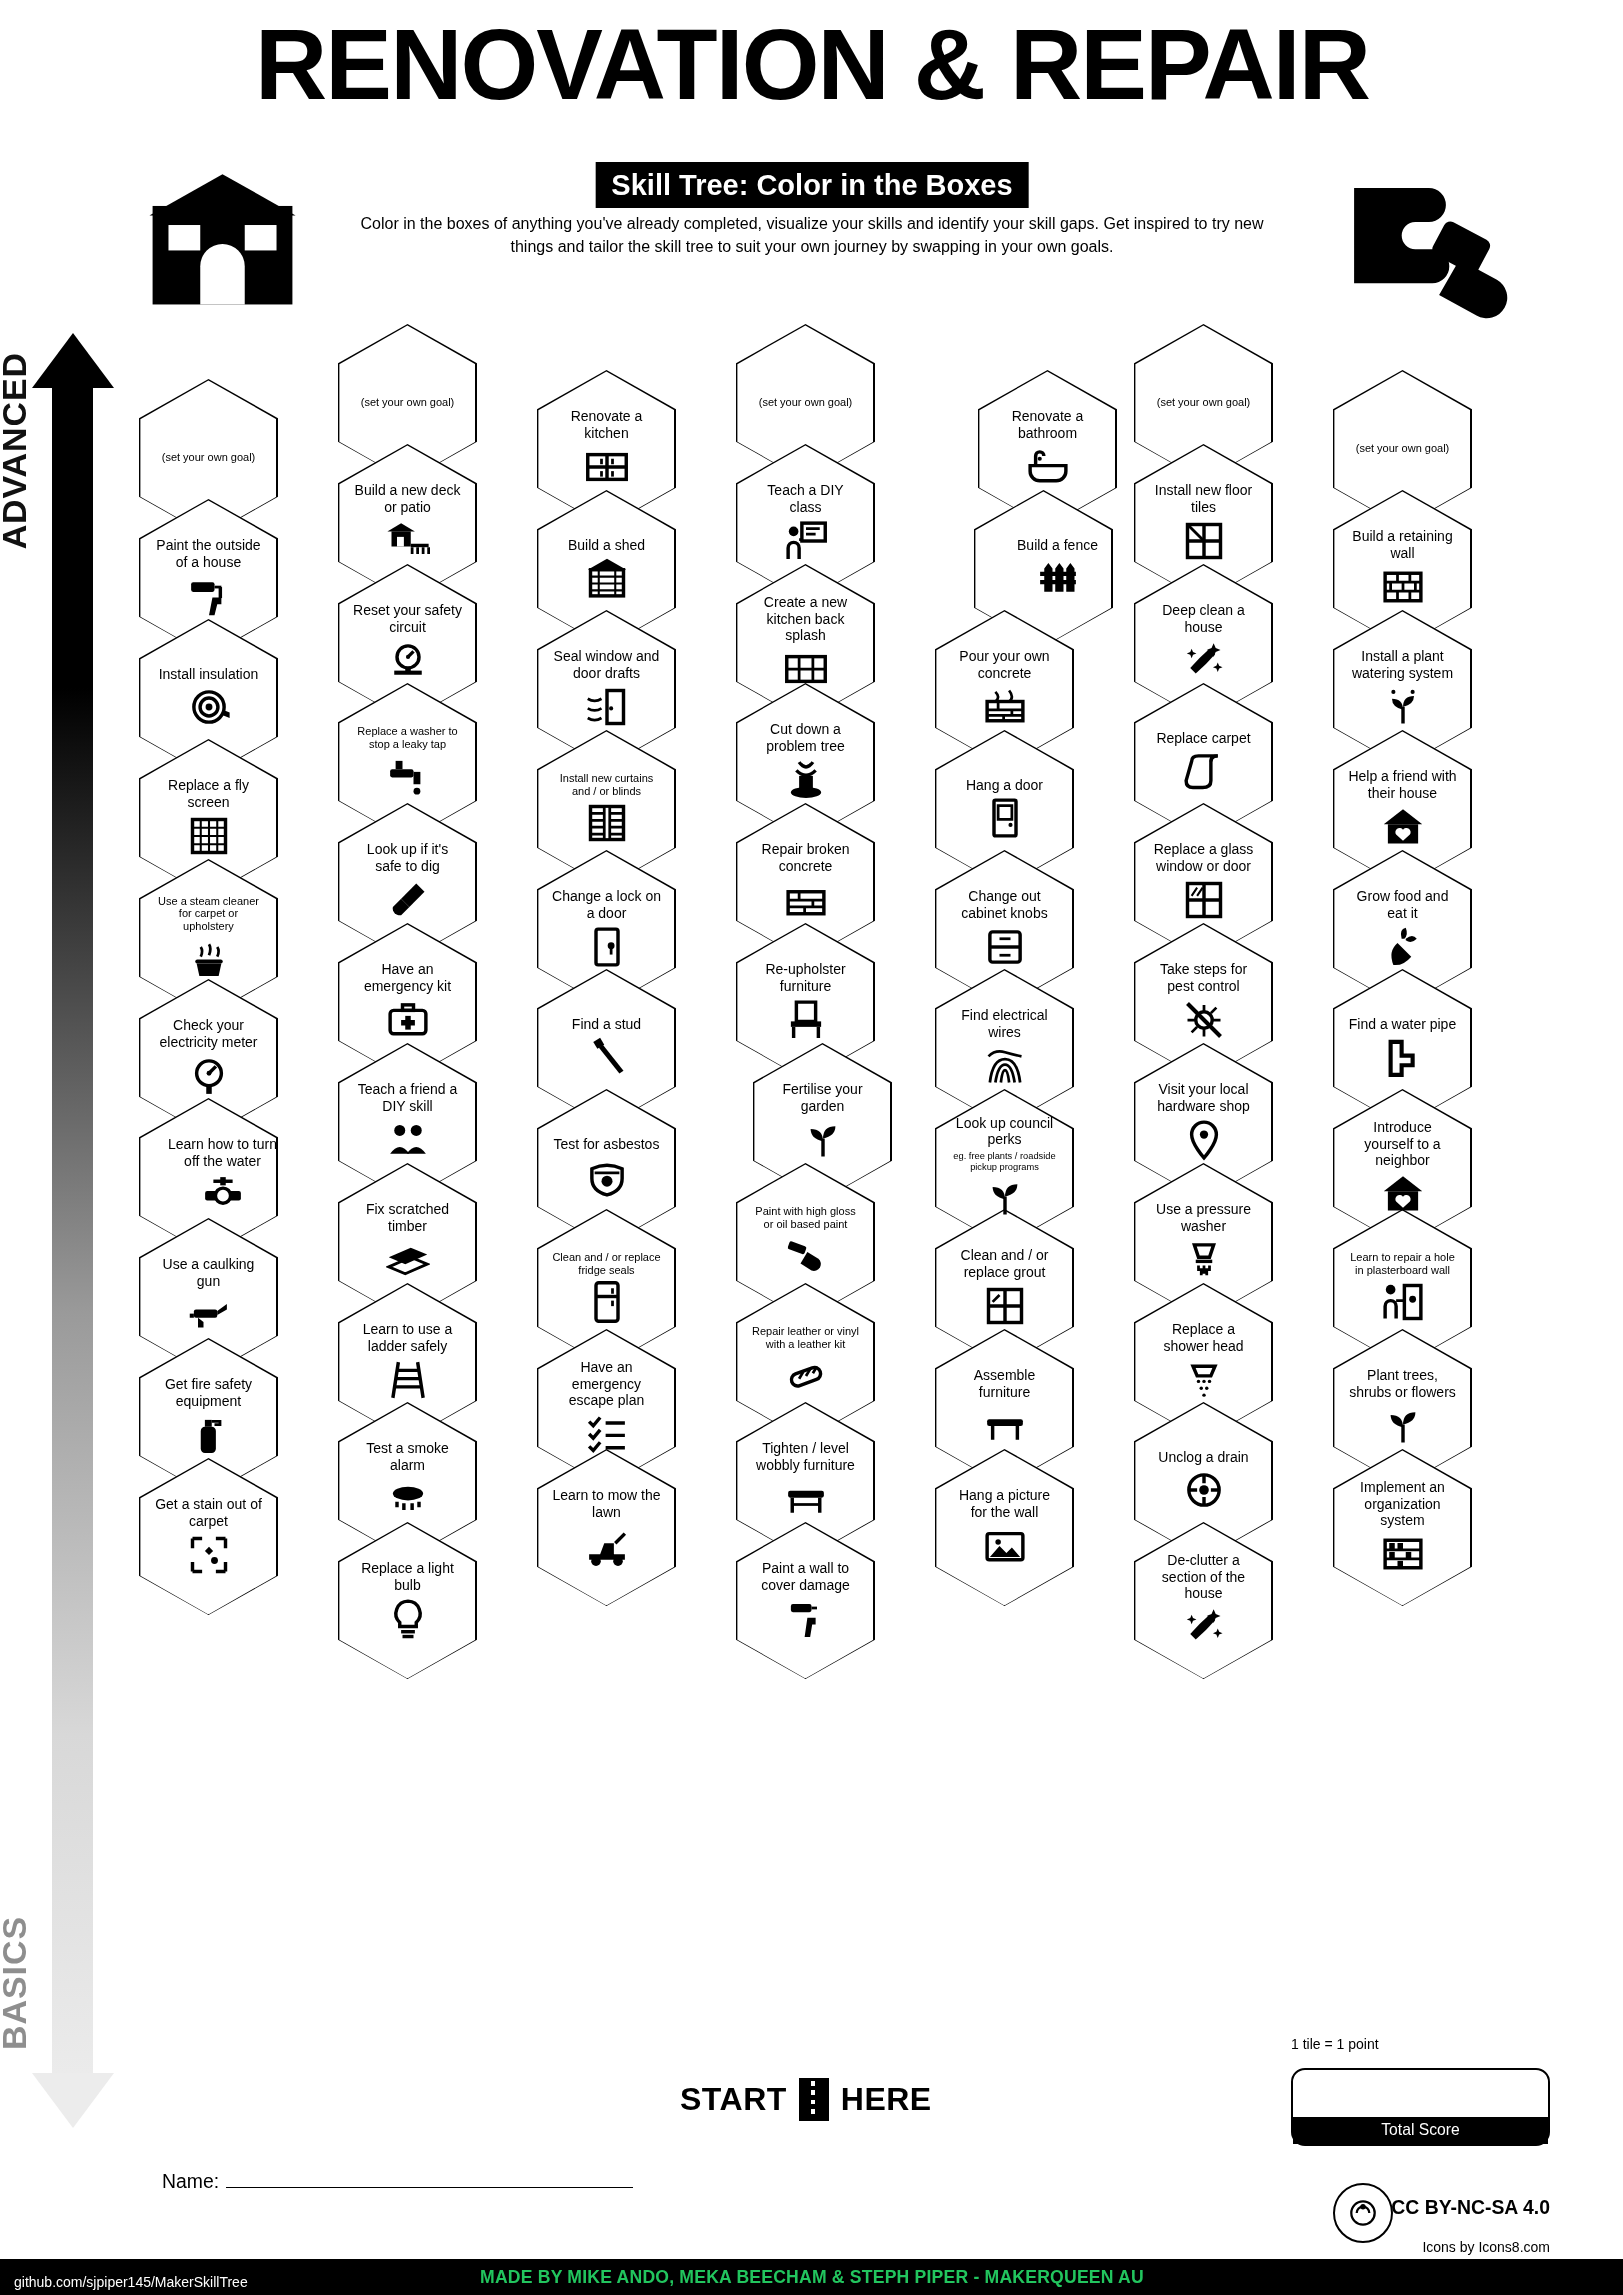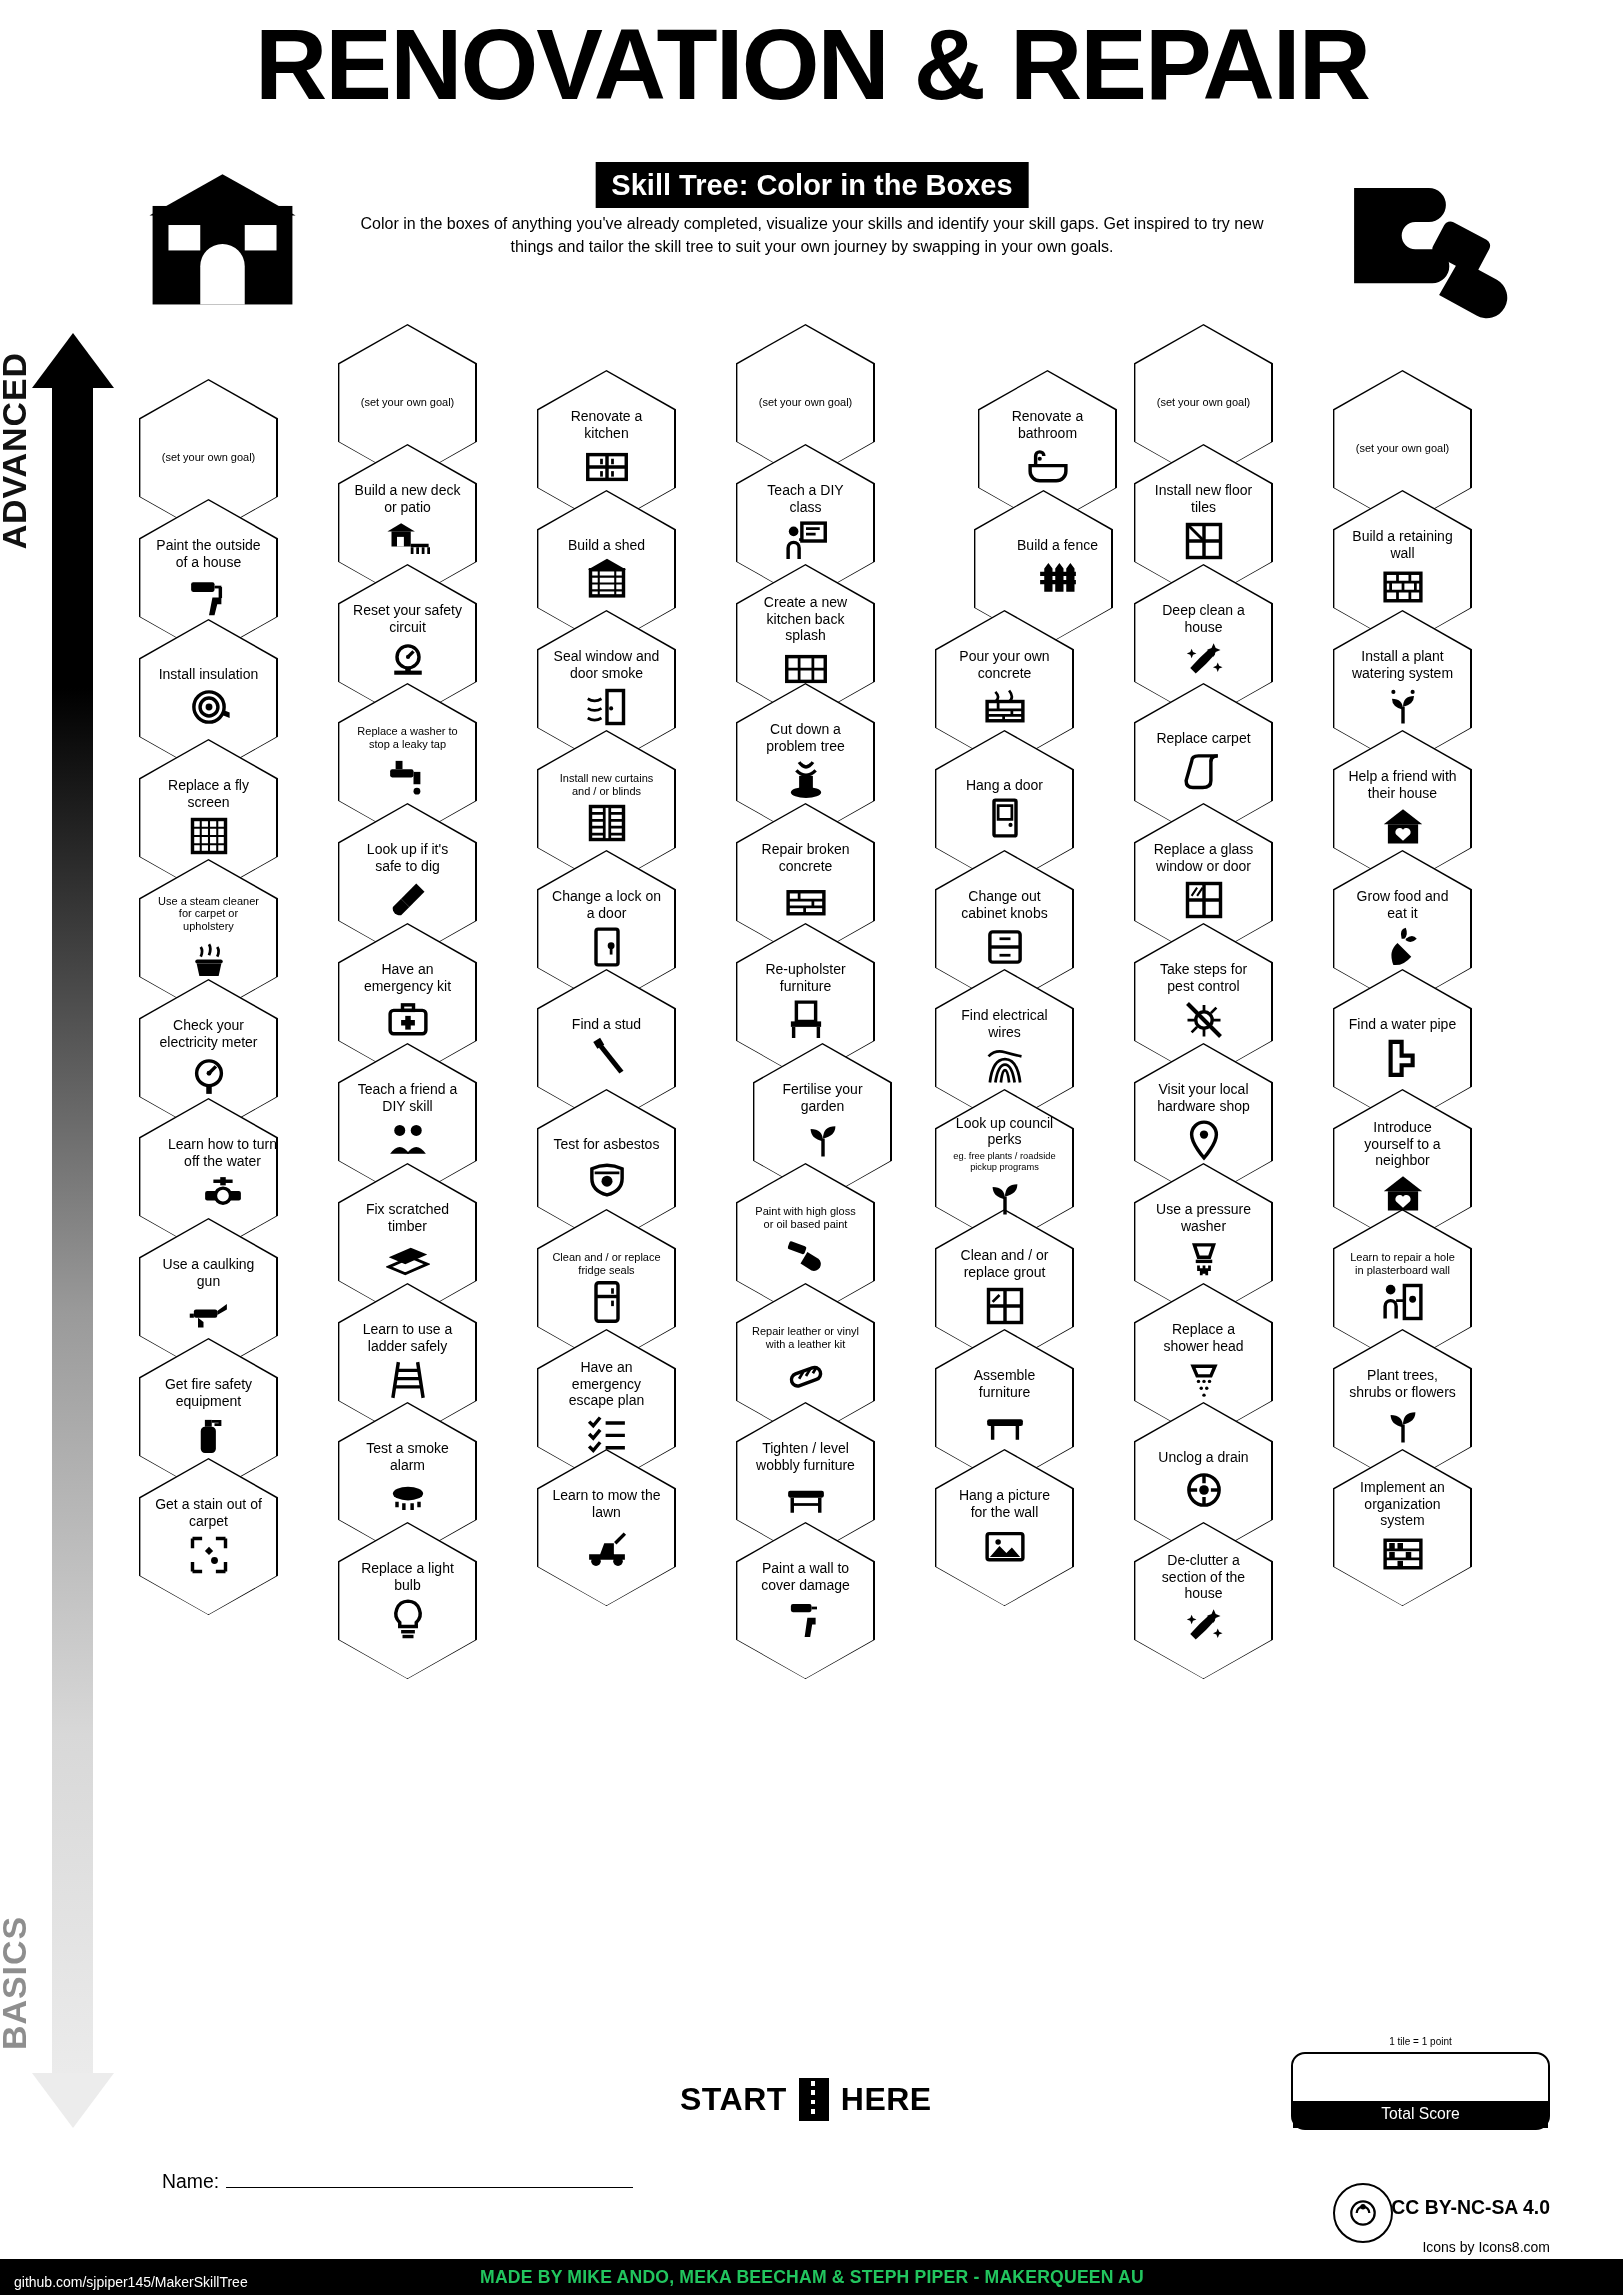--- a/index.html
+++ b/index.html
@@ -83,21 +83,21 @@
     background:repeating-linear-gradient(#fff 0 4.6px,#000 4.6px 9.3px);
   }
   .name-line{
     position:absolute;left:162px;top:2170px;font-size:19.4px;display:flex;align-items:flex-end;gap:6.5px;
   }
   .name-line .rule{display:inline-block;width:407px;border-bottom:1.9px solid #000;height:1.9px;margin-bottom:4.6px;}
 
   .score-box{
     position:absolute;right:74px;top:2036px;width:259px;
   }
-  .score-note{font-size:10px;text-align:center;margin-bottom:5px;}
+  .score-note{font-size:14px;margin-bottom:16px;}
   .score-frame{border:2.3px solid #000;border-radius:14px;height:74px;position:relative;background:#fff;}
   .score-label{
     position:absolute;left:0;bottom:0;width:100%;background:#000;color:#fff;
     font-size:15.7px;text-align:center;padding:4.6px 0;box-sizing:border-box;
   }
 
   .cc{position:absolute;right:74px;top:2196px;font-size:19.4px;font-weight:bold;}
   .cc-badge{position:absolute;right:231px;top:2183px;width:56px;height:56px;border:2.3px solid #000;border-radius:50%;display:flex;align-items:center;justify-content:center;}
   .icons-by{position:absolute;right:74px;top:2239px;font-size:14px;}
 
@@ -456,21 +456,21 @@
             <rect x="8" y="20" width="48" height="38" fill="none" stroke="#000" stroke-width="5"></rect>
             <path d="M8 30 H56 M8 40 H56 M8 50 H56 M20 20 V58 M44 20 V58" stroke="#000" stroke-width="3"></path>
           </svg>
         </div>
       </div>
     </div>
     <div class="hex" style="left: 537px; top: 610px;">
       <div class="shape"></div>
       <div class="inner"></div>
       <div class="content">
-        <div class="lbl">Seal window and door smoke</div>
+        <div class="lbl">Seal window and door drafts</div>
         <div>
           <svg viewBox="0 0 64 64" width="44" height="44" fill="#000">
             <rect x="32" y="8" width="24" height="48" fill="none" stroke="#000" stroke-width="5"></rect>
             <circle cx="38" cy="34" r="3"></circle>
             <path d="M4 20 q10 6 20 0 M4 34 q10 6 20 0 M4 48 q10 6 20 0" fill="none" stroke="#000" stroke-width="4"></path>
           </svg>
         </div>
       </div>
     </div>
     <div class="hex" style="left: 537px; top: 730px;">

